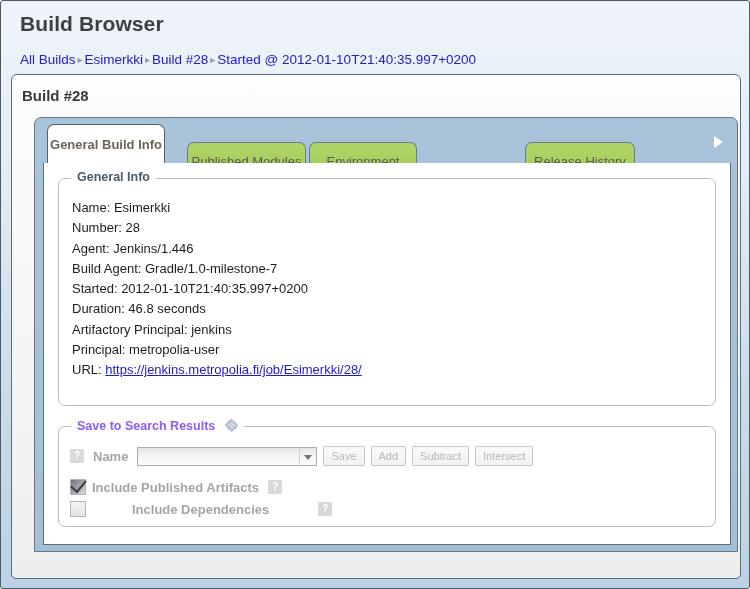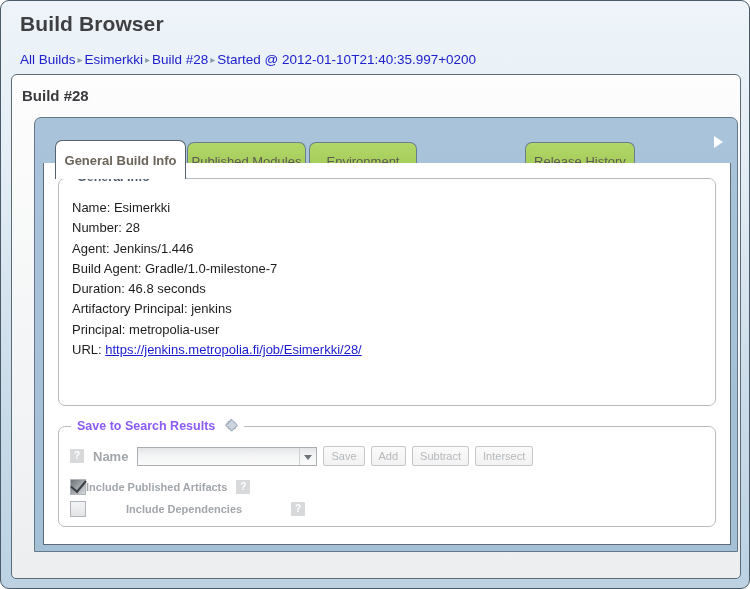--- a/index.html
+++ b/index.html
@@ -11,21 +11,21 @@
     font-family: "Liberation Sans", sans-serif;
   }
 
   
   #page-frame {
     position: absolute;
     left: 0; top: 0;
     width: 750px; height: 589px;
     background: linear-gradient(to bottom, #eef4f9 0%, #e4edf5 28%, #c7dae8 72%, #bcd2e3 100%);
     border: 1px solid #4a5a68;
-    border-radius: 9px;
+    border-radius: 3px;
     overflow: hidden;
   }
 
   
   #header-block {
     position: absolute;
     left: 0; top: 0; right: 0; height: 72px;
   }
   #page-title {
     position: absolute;
@@ -270,23 +270,24 @@
   .checkbox.checked::after {
     content: "";
     position: absolute;
     left: 3px; top: -3px;
     width: 7px; height: 13px;
     border: solid #3b3f43;
     border-width: 0 2.6px 2.6px 0;
     transform: rotate(40deg);
   }
   .check-label {
-    font-size: 11px;
+    font-size: 13px;
     font-weight: bold;
     color: #a2a6aa;
+    margin-left: 6px;
     margin-right: 9px;
   }
 
   .puzzle-ico svg { display: block; }
 </style>
 </head>
 <body>
 
 <div id="page-frame">
 
@@ -295,21 +296,21 @@
     <div id="breadcrumb"><a class="crumb">All Builds</a><span class="sep">▸</span><a class="crumb">Esimerkki</a><span class="sep">▸</span><a class="crumb">Build #28</a><span class="sep">▸</span><a class="crumb">Started @ 2012-01-10T21:40:35.997+0200</a></div>
   </div>
 
   <div id="content-card">
 
     <div id="build-heading">Build #28</div>
 
     <div id="tab-panel">
 
       <div id="tab-strip">
-          <div class="tab active" style="left: 20px; width: 131px; margin-top: 16px;">
+          <div class="tab active" style="left: 12px; width: 118px;">
             <span class="tab-label">General Build Info</span>
           </div>
           <div class="tab" style="left: 152px; width: 119px;">
             <span class="tab-label">Published Modules</span>
           </div>
           <div class="tab" style="left: 274px; width: 108px;">
             <span class="tab-label">Environment</span>
           </div>
           <div class="tab disabled" style="left: 385px; width: 102px;">
             <span class="tab-label">Licenses</span>
@@ -328,20 +329,21 @@
 
       <div id="tab-body">
 
         <div class="fieldset" id="general-info-fs">
           <div class="legend">General Info</div>
           <div id="general-info-list">
               <div class="row"><span>Name:</span><span> Esimerkki</span></div>
               <div class="row"><span>Number:</span><span> 28</span></div>
               <div class="row"><span>Agent:</span><span> Jenkins/1.446</span></div>
               <div class="row"><span>Build Agent:</span><span> Gradle/1.0-milestone-7</span></div>
+              <div class="row"><span>Started:</span><span> 2012-01-10T21:40:35.997+0200</span></div>
               <div class="row"><span>Duration:</span><span> 46.8 seconds</span></div>
               <div class="row"><span>Artifactory Principal:</span><span> jenkins</span></div>
               <div class="row"><span>Principal:</span><span> metropolia-user</span></div>
               <div class="row"><span>URL: </span><a class="url-link">https://jenkins.metropolia.fi/job/Esimerkki/28/</a></div>
             </div>
         </div>
 
         <div class="fieldset muted" id="save-search-fs">
           <div class="legend">
             <span>Save to Search Results</span>

